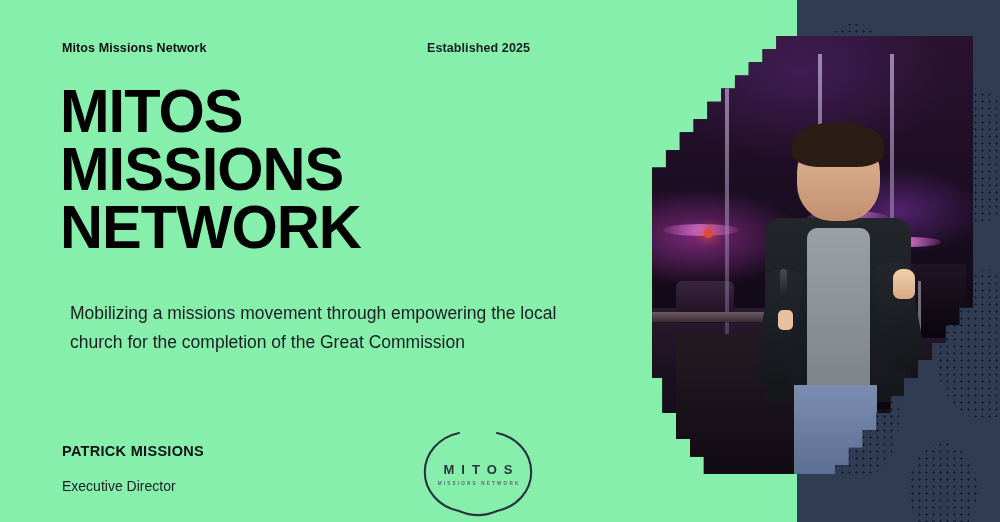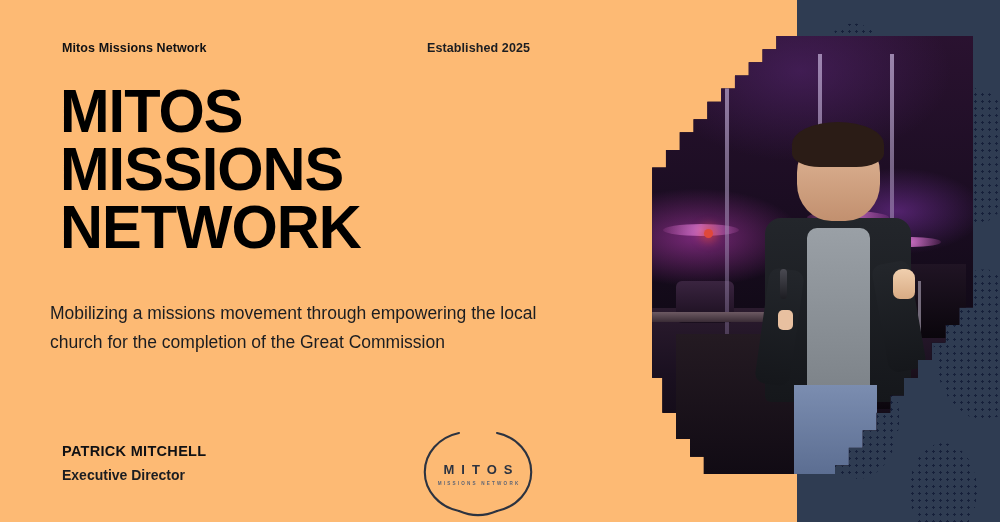--- a/index.html
+++ b/index.html
@@ -3,21 +3,21 @@
 <meta charset="utf-8">
 <style>
   html,body{margin:0;padding:0;}
   body{
     width:1000px;height:522px;overflow:hidden;
     font-family:"Liberation Sans","DejaVu Sans",sans-serif;
     background:#dbe5fb;
   }
   #banner{
     position:relative;width:1000px;height:522px;
-    background:#fdba74;overflow:hidden;
+    background:#86efac;overflow:hidden;
   }
 
   
   #right-composition{
     position:absolute;left:600px;top:0;width:400px;height:522px;
   }
   #navy-panel{
     position:absolute;right:0;top:0;width:203px;height:522px;
     background:#2f3c52;
   }
@@ -138,26 +138,26 @@
     font-size:12.5px;font-weight:bold;color:#1c1e22;letter-spacing:.1px;
   }
   #headline{
     position:absolute;left:60px;top:82px;width:520px;
     font-size:62px;line-height:58px;font-weight:bold;color:#000;
     letter-spacing:-1px;
     transform:scaleX(.96);transform-origin:left top;
   }
   #headline div{white-space:nowrap;}
   #subhead{
-    position:absolute;left:50px;top:299px;width:535px;
+    position:absolute;left:70px;top:299px;width:535px;
     font-size:17.5px;line-height:28.5px;color:#1b1d21;font-weight:normal;
   }
   #credit{position:absolute;left:62px;top:443px;}
   .credit-name{font-size:14.5px;font-weight:bold;color:#101114;letter-spacing:.3px;}
-  .credit-role{font-size:14px;font-weight:bold;color:#1b1d21;margin-top:8px;}
+  .credit-role{font-size:14px;font-weight:normal;color:#1b1d21;margin-top:19px;}
 
   
   #logo-badge{position:absolute;left:415px;top:424px;width:126px;height:96px;}
   #logo-badge svg{position:absolute;left:0;top:0;}
   .logo-word{
     position:absolute;left:0;top:38px;width:126px;text-align:center;
     font-size:13px;font-weight:bold;color:#2c3340;letter-spacing:7px;
     text-indent:7px;
   }
   .logo-sub{
@@ -221,21 +221,21 @@
 
   <div id="headline">
     <div>MITOS</div>
     <div>MISSIONS</div>
     <div>NETWORK</div>
   </div>
 
   <div id="subhead">Mobilizing a missions movement through empowering the local church for the completion of the Great Commission</div>
 
   <div id="credit">
-    <div class="credit-name">PATRICK MITCHELL</div>
+    <div class="credit-name">PATRICK MISSIONS</div>
     <div class="credit-role">Executive Director</div>
   </div>
 
   <div id="logo-badge">
     <svg width="126" height="96" viewBox="0 0 126 96">
       <path d="M 44 9 A 44 40 0 0 0 44 87" fill="none" stroke="#2c3340" stroke-width="2.1" stroke-linecap="round"></path>
       <path d="M 82 9 A 44 40 0 0 1 82 87" fill="none" stroke="#2c3340" stroke-width="2.1" stroke-linecap="round"></path>
       <path d="M 44 87 A 44 40 0 0 0 82 87" fill="none" stroke="#2c3340" stroke-width="2.1" stroke-linecap="round"></path>
     </svg>
     <div class="logo-word">MITOS</div>

